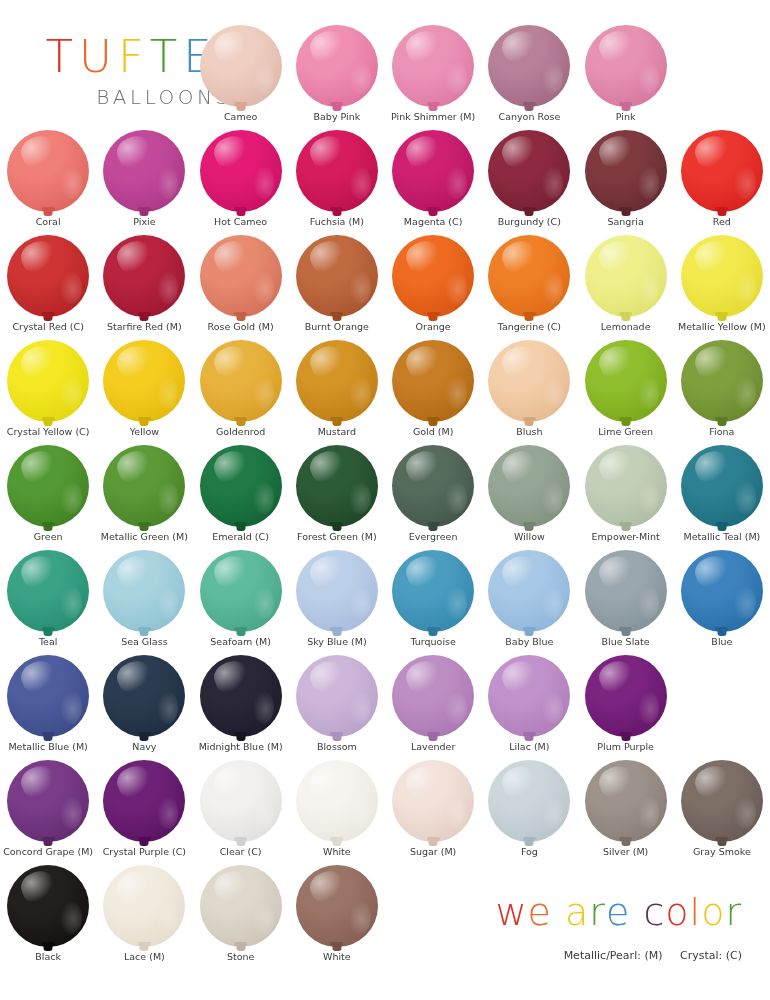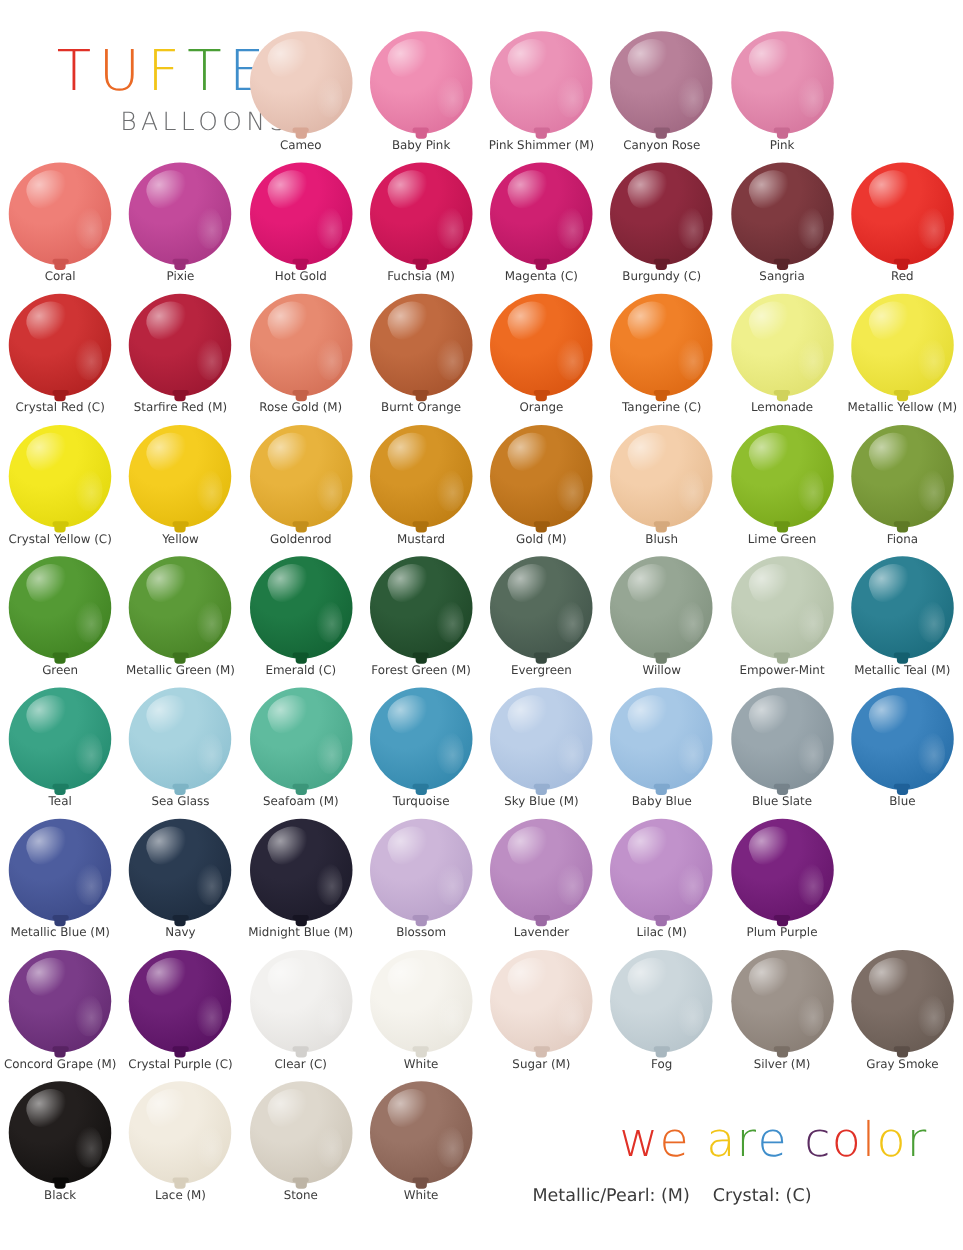--- a/index.html
+++ b/index.html
@@ -57,22 +57,22 @@
 
   .label { font-size: 9.5px; color: #3b3b3b; text-align: center;
            font-family: "DejaVu Sans", sans-serif; margin-top: 2px;
            line-height: 1.1; white-space: nowrap; }
 
   
   #footer-tag { position: absolute; right: 28px; top: 893px; width: 330px; text-align: right; }
   #tagline { font-size: 38px; font-weight: 300; letter-spacing: 1px;
              font-family: "DejaVu Sans", sans-serif; line-height: 1; white-space: nowrap; }
   #tagline span { display: inline-block; }
-  #legend { margin-top: 18px; font-size: 14px; color: #3b3b3b;
-            font-family: "DejaVu Sans", sans-serif; text-align: left; }
+  #legend { margin-top: 18px; font-size: 11px; color: #3b3b3b;
+            font-family: "DejaVu Sans", sans-serif; text-align: right; }
   #legend span { margin-left: 14px; }
 </style>
 </head>
 <body>
 
 <div id="page">
 
   <div id="logo-block">
     <div id="logo-word"><span style="color: rgb(224, 49, 39);">T</span><span style="color: rgb(234, 106, 38);">U</span><span style="color: rgb(242, 197, 24);">F</span><span style="color: rgb(74, 158, 53);">T</span><span style="color: rgb(63, 142, 203);">E</span><span style="color: rgb(92, 45, 98);">X</span></div>
     <div id="logo-sub">BALLOONS</div>
@@ -140,21 +140,21 @@
             </div>
           </div>
           <div class="label">Pixie</div>
         </div>
         <div class="cell">
           <div class="balloon-wrap">
             <div class="balloon" style="background: radial-gradient(circle at 34% 26%, rgb(228, 27, 118) 0%, rgb(228, 27, 118) 34%, rgb(198, 15, 98) 88%, rgb(198, 15, 98) 100%);">
               <div class="neck" style="background: rgb(182, 11, 88);"></div>
             </div>
           </div>
-          <div class="label">Hot Gold</div>
+          <div class="label">Hot Cameo</div>
         </div>
         <div class="cell">
           <div class="balloon-wrap">
             <div class="balloon" style="background: radial-gradient(circle at 34% 26%, rgb(214, 27, 94) 0%, rgb(214, 27, 94) 34%, rgb(184, 16, 77) 88%, rgb(184, 16, 77) 100%);">
               <div class="neck" style="background: rgb(168, 12, 69);"></div>
             </div>
           </div>
           <div class="label">Fuchsia (M)</div>
         </div>
         <div class="cell">
@@ -408,33 +408,33 @@
         <div class="cell">
           <div class="balloon-wrap">
             <div class="balloon" style="background: radial-gradient(circle at 34% 26%, rgb(95, 187, 158) 0%, rgb(95, 187, 158) 34%, rgb(69, 163, 134) 88%, rgb(69, 163, 134) 100%);">
               <div class="neck" style="background: rgb(60, 150, 122);"></div>
             </div>
           </div>
           <div class="label">Seafoam (M)</div>
         </div>
         <div class="cell">
           <div class="balloon-wrap">
+            <div class="balloon" style="background: radial-gradient(circle at 34% 26%, rgb(188, 207, 232) 0%, rgb(188, 207, 232) 34%, rgb(164, 187, 219) 88%, rgb(164, 187, 219) 100%);">
+              <div class="neck" style="background: rgb(150, 175, 208);"></div>
+            </div>
+          </div>
+          <div class="label">Sky Blue (M)</div>
+        </div>
+        <div class="cell">
+          <div class="balloon-wrap">
             <div class="balloon" style="background: radial-gradient(circle at 34% 26%, rgb(75, 157, 192) 0%, rgb(75, 157, 192) 34%, rgb(49, 134, 171) 88%, rgb(49, 134, 171) 100%);">
               <div class="neck" style="background: rgb(42, 122, 157);"></div>
             </div>
           </div>
           <div class="label">Turquoise</div>
-        </div>
-        <div class="cell">
-          <div class="balloon-wrap">
-            <div class="balloon" style="background: radial-gradient(circle at 34% 26%, rgb(188, 207, 232) 0%, rgb(188, 207, 232) 34%, rgb(164, 187, 219) 88%, rgb(164, 187, 219) 100%);">
-              <div class="neck" style="background: rgb(150, 175, 208);"></div>
-            </div>
-          </div>
-          <div class="label">Sky Blue (M)</div>
         </div>
         <div class="cell">
           <div class="balloon-wrap">
             <div class="balloon" style="background: radial-gradient(circle at 34% 26%, rgb(167, 200, 230) 0%, rgb(167, 200, 230) 34%, rgb(141, 180, 217) 88%, rgb(141, 180, 217) 100%);">
               <div class="neck" style="background: rgb(127, 168, 206);"></div>
             </div>
           </div>
           <div class="label">Baby Blue</div>
         </div>
         <div class="cell">

